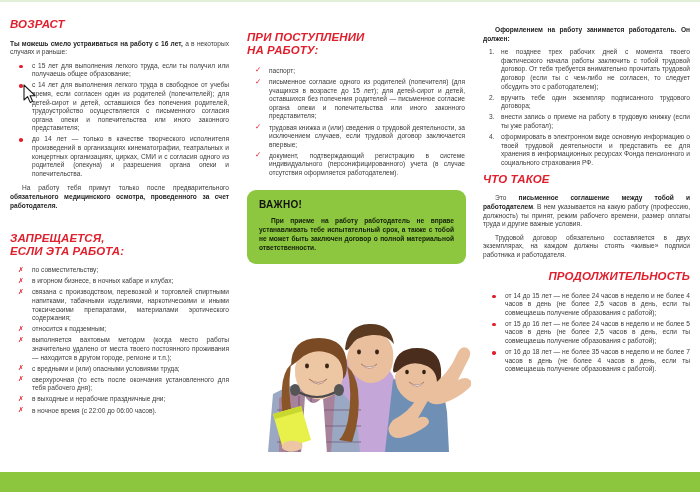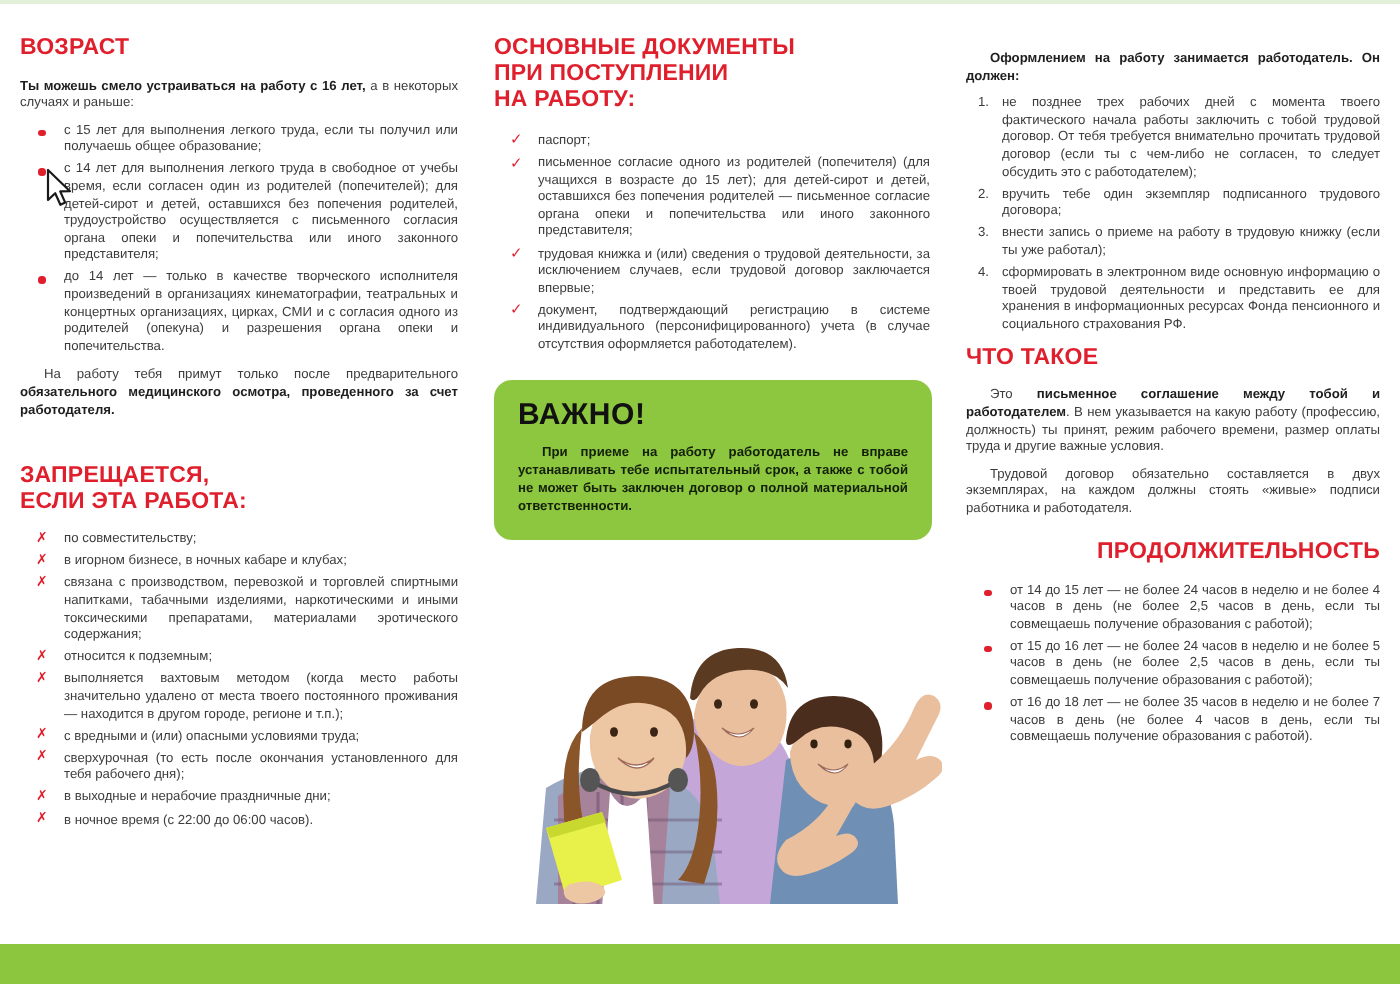--- a/index.html
+++ b/index.html
@@ -61,20 +61,21 @@
   .col-3 { width: 227px; padding-left: 10px; padding-right: 10px; }
 
   h2.heading {
     color: #e01f2d;
     font-weight: bold;
     font-size: 11.5px;
     line-height: 13.5px;
     letter-spacing: 0.1px;
     text-transform: uppercase;
     margin-bottom: 8px;
+    font-style: italic;
   }
   h2.heading.tight { line-height: 13px; }
 
   p.para {
     font-size: 6.6px;
     line-height: 8.6px;
     color: #3c3c3c;
     text-align: justify;
     text-indent: 12px;
     margin-bottom: 5px;
@@ -145,21 +146,21 @@
   
   .callout {
     margin-top: 12px;
     background: #8dc63f;
     border-radius: 9px;
     padding: 9px 12px 12px 12px;
     width: 219px;
   }
   .callout h3 {
     color: #111111;
-    font-size: 15px;
+    font-size: 10px;
     font-weight: bold;
     letter-spacing: 0.3px;
     margin-bottom: 6px;
   }
   .callout p {
     font-size: 6.6px;
     line-height: 9.1px;
     color: #13200a;
     font-weight: bold;
     text-align: justify;
@@ -231,21 +232,21 @@
         <li><span class="marker">✗</span><span>сверхурочная (то есть после окончания установленного для тебя рабочего дня);</span></li>
         <li><span class="marker">✗</span><span>в выходные и нерабочие праздничные дни;</span></li>
         <li><span class="marker">✗</span><span>в ночное время (с 22:00 до 06:00 часов).</span></li>
       </ul>
 
     </div>
 
     <div class="col col-2">
 
       <h2 class="heading tight">
-        <span>ОСНОВНЫЕ ДОКУМЕНТЫ</span><br>
+        <br>
         <span>ПРИ ПОСТУПЛЕНИИ</span><br>
         <span>НА РАБОТУ:</span>
       </h2>
 
       <ul class="list checks" style="margin-top:10px;">
         <li><span class="marker">✓</span><span>паспорт;</span></li>
         <li><span class="marker">✓</span><span>письменное согласие одного из родителей (попечителя) (для учащихся в возрасте до 15 лет); для детей-сирот и детей, оставшихся без попечения родителей — письменное согласие органа опеки и попечительства или иного законного представителя;</span></li>
         <li><span class="marker">✓</span><span>трудовая книжка и (или) сведения о трудовой деятельности, за исключением случаев, если трудовой договор заключается впервые;</span></li>
         <li><span class="marker">✓</span><span>документ, подтверждающий регистрацию в системе индивидуального (персонифицированного) учета (в случае отсутствия оформляется работодателем).</span></li>
       </ul>

